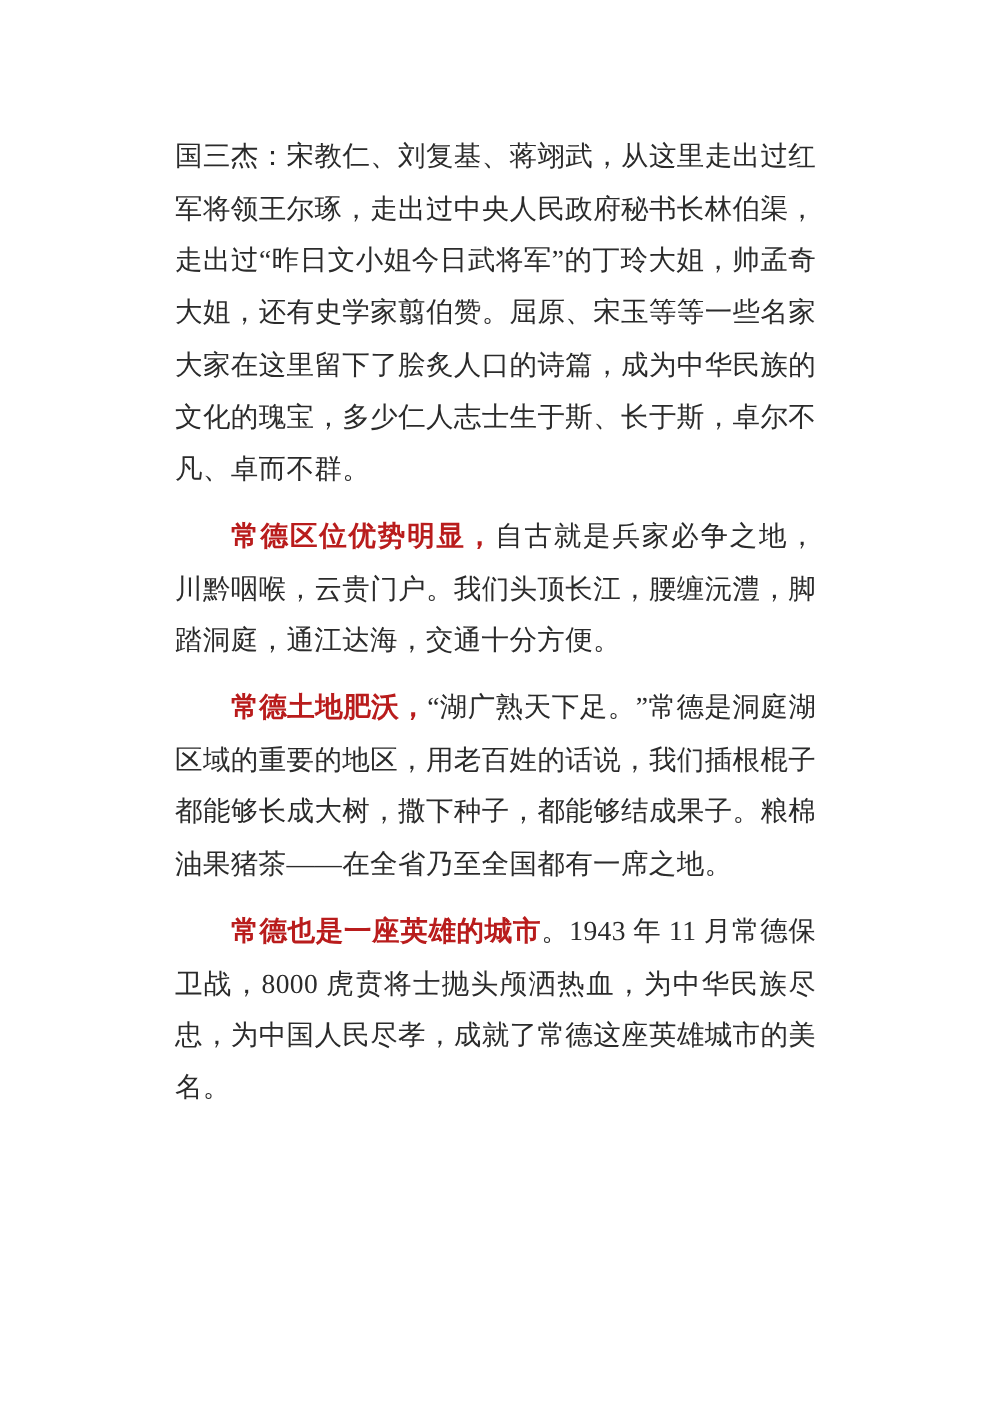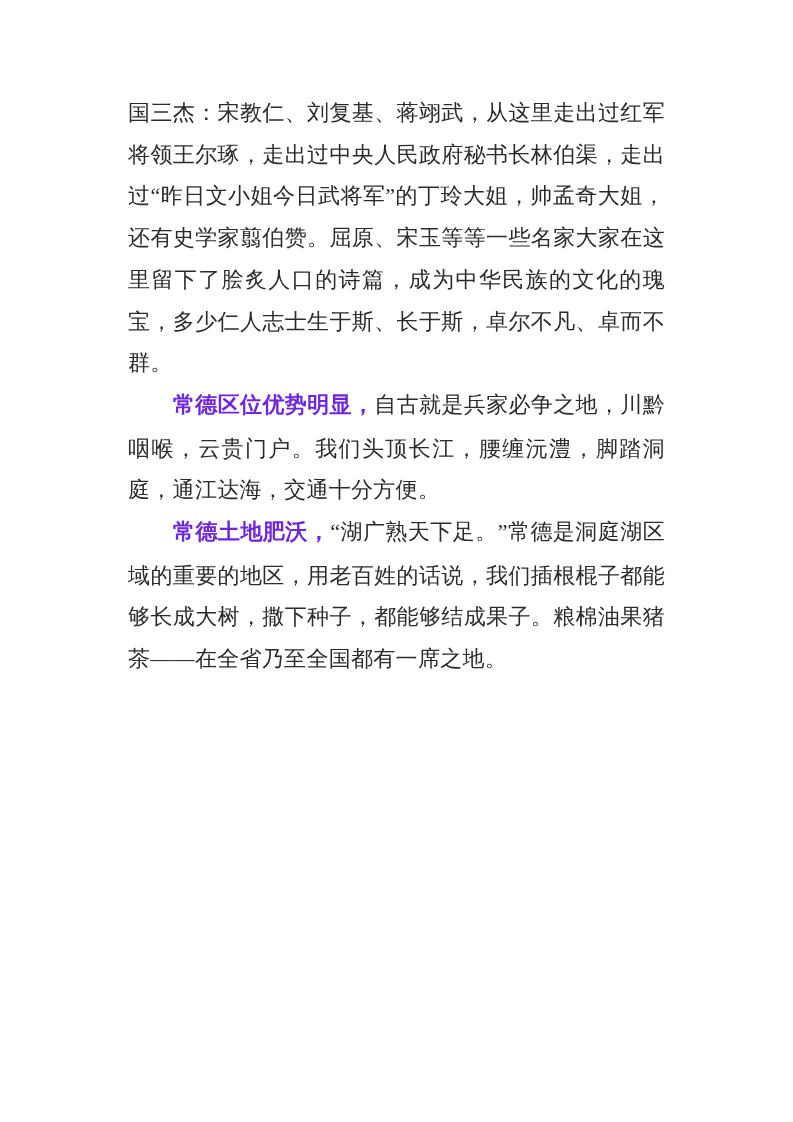--- a/index.html
+++ b/index.html
@@ -24,35 +24,35 @@
     left: 128px;
     top: 92px;
     width: 537px;
     color: #2b2b2b;
     font-size: 22px;
     line-height: 41.7px;
     text-align: justify;
     letter-spacing: 0.3px;
   }
   .para {
-    margin: 0;
+    margin: 12px;
     padding: 0;
     text-indent: 0;
   }
   .para.indent {
     text-indent: 45px;
   }
   .para strong {
     font-weight: 700;
-    color: #6d28d9;
-    font-family: Liberation Mono, monospace;
+    color: #b91c1c;
   }
 </style>
 </head>
 <body>
 
 <div class="page">
   <div class="text-block">
       <p class="para"><span>国三杰：宋教仁、刘复基、蒋翊武，从这里走出过红军将领王尔琢，走出过中央人民政府秘书长林伯渠，走出过“昨日文小姐今日武将军”的丁玲大姐，帅孟奇大姐，还有史学家翦伯赞。屈原、宋玉等等一些名家大家在这里留下了脍炙人口的诗篇，成为中华民族的文化的瑰宝，多少仁人志士生于斯、长于斯，卓尔不凡、卓而不群。</span></p>
       <p class="para indent"><strong>常德区位优势明显，</strong><span>自古就是兵家必争之地，川黔咽喉，云贵门户。我们头顶长江，腰缠沅澧，脚踏洞庭，通江达海，交通十分方便。</span></p>
       <p class="para indent"><strong>常德土地肥沃，</strong><span>“湖广熟天下足。”常德是洞庭湖区域的重要的地区，用老百姓的话说，我们插根棍子都能够长成大树，撒下种子，都能够结成果子。粮棉油果猪茶——在全省乃至全国都有一席之地。</span></p>
+      <p class="para indent"><strong>常德也是一座英雄的城市</strong><span>。1943 年 11 月常德保卫战，8000 虎贲将士抛头颅洒热血，为中华民族尽忠，为中国人民尽孝，成就了常德这座英雄城市的美名。</span></p>
     </div>
 </div>
 
 </body></html>

